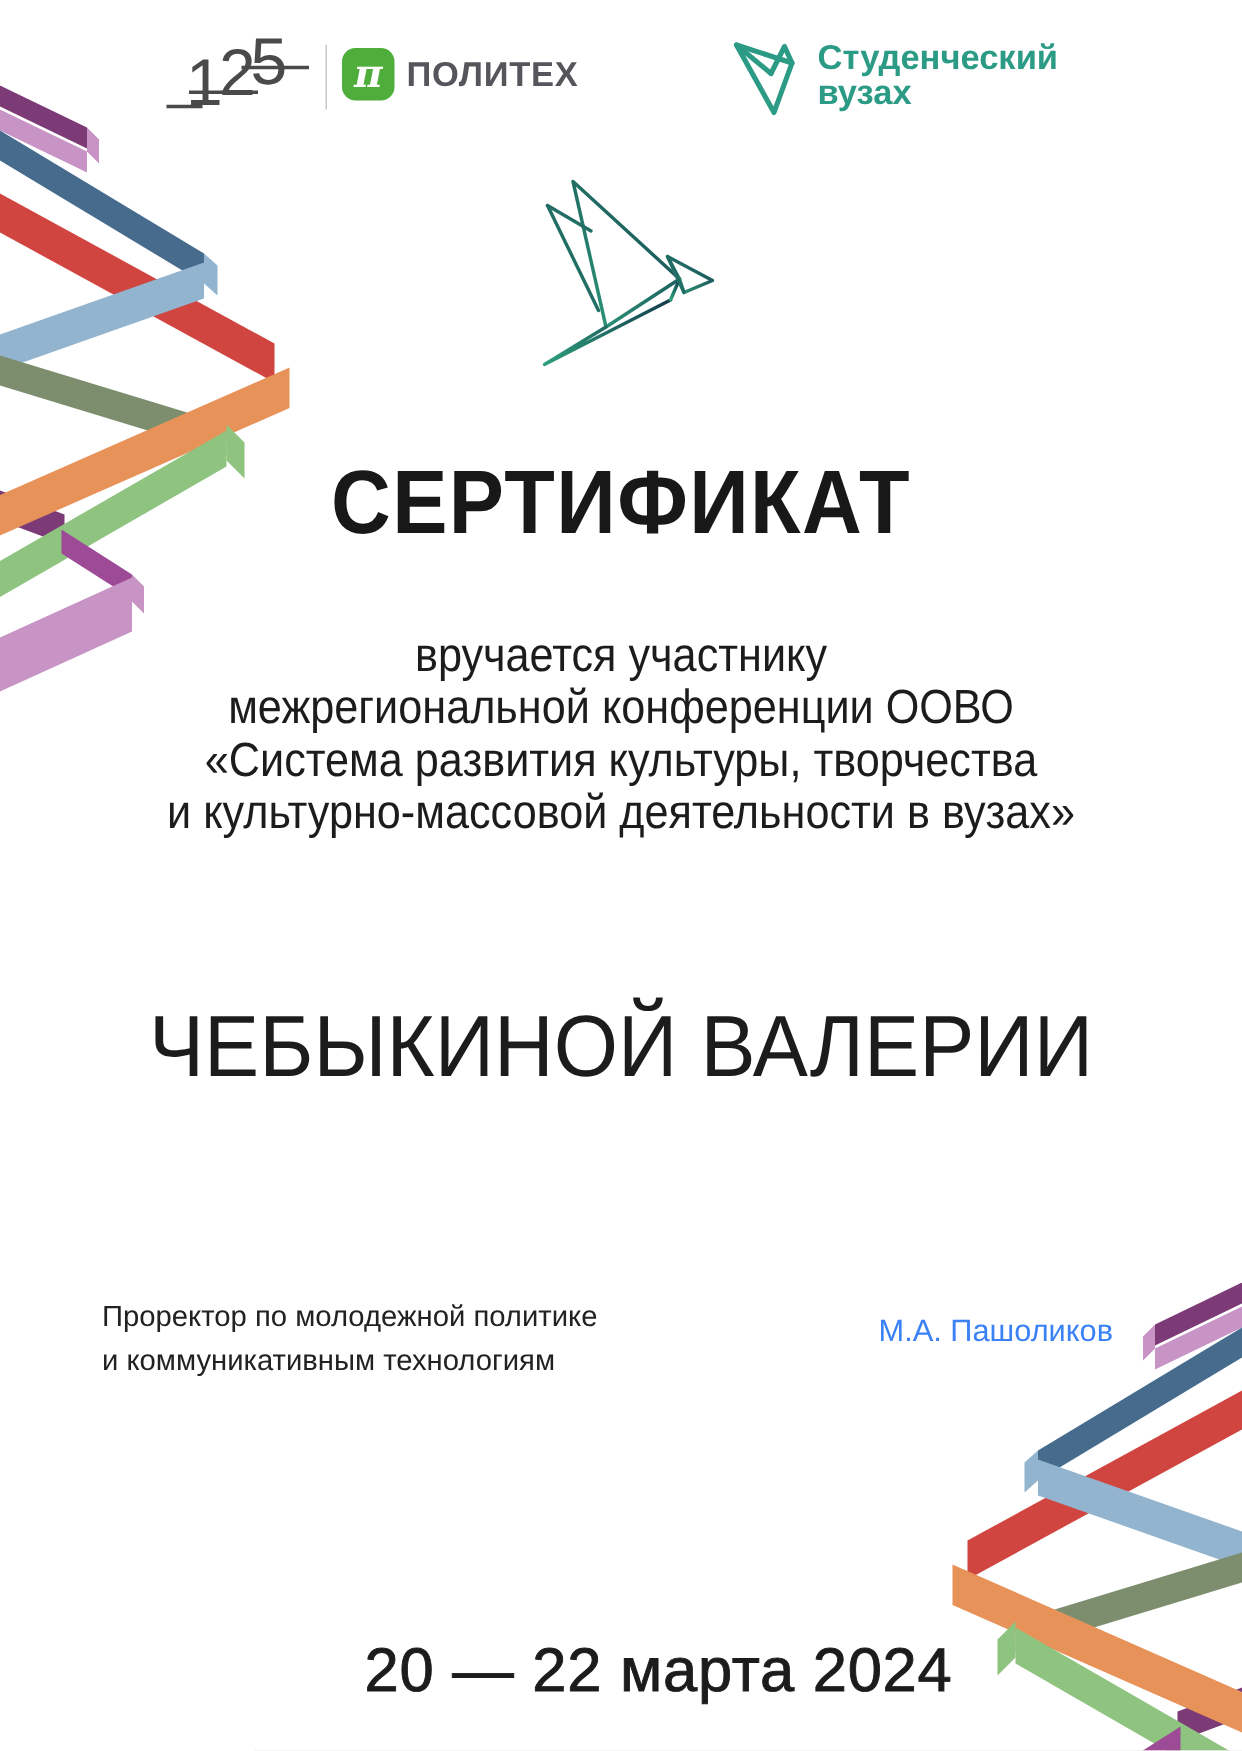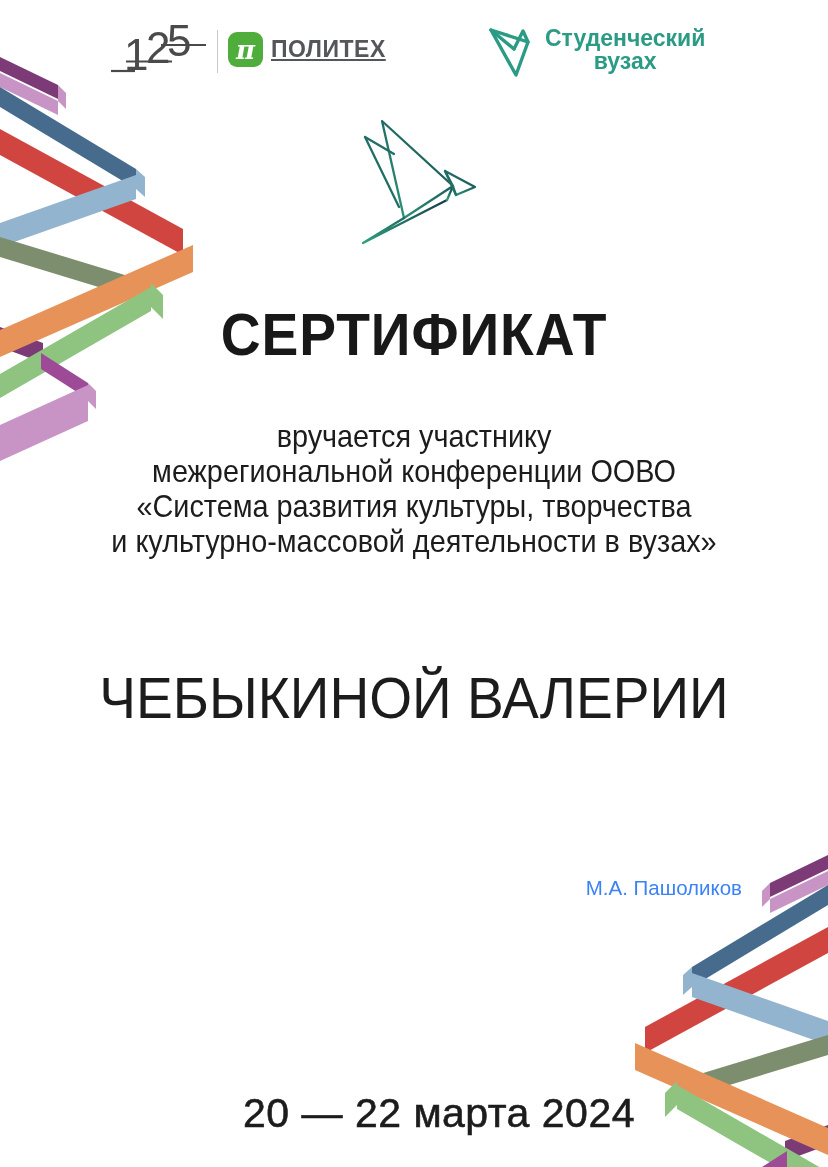--- a/index.html
+++ b/index.html
@@ -15,22 +15,22 @@
   .decor-br { right:0; top:855px; transform:scaleX(-1); }
   
   .logo125 { position:absolute; left:106px; top:18px; }
   .hdr-divider { position:absolute; left:217px; top:30px; width:1px; height:43px; background:#c8c8c8; }
   .politech { position:absolute; left:228px; top:32px; display:flex; align-items:center; }
   .politech-badge {
     width:35px; height:35px; border-radius:9px; background:#4fae3b;
     display:flex; align-items:center; justify-content:center;
     color:#fff; font-family:"DejaVu Serif", serif; font-style:italic; font-weight:bold; font-size:26px; line-height:1;
   }
-  .politech-label { margin-left:8px; font-size:23px; font-weight:bold; color:#55565b; letter-spacing:.5px;text-decoration:underline; }
-  .studclub { position:absolute; left:483px; top:20px; display:flex;text-align:center; }
+  .politech-label { margin-left:8px; font-size:23px; font-weight:bold; color:#55565b; letter-spacing:.5px; }
+  .studclub { position:absolute; left:483px; top:20px; display:flex; }
   .studclub-text { margin-left:12px; margin-top:7px; font-size:23px; font-weight:bold; color:#2b9b85; line-height:22.5px; }
   
   .bird { position:absolute; left:342px; top:110px; }
   .title {
     position:absolute; left:0; top:300px; width:100%; text-align:center;
     font-size:60px; font-weight:bold; color:#181818; letter-spacing:1px;
     transform:scaleX(.92);
   }
   .intro {
     position:absolute; left:0; top:419px; width:100%; text-align:center;
@@ -137,17 +137,21 @@
 
   <div class="intro">
     <div>вручается участнику</div>
     <div>межрегиональной конференции ООВО</div>
     <div>«Система развития культуры, творчества</div>
     <div>и культурно-массовой деятельности в вузах»</div>
   </div>
 
   <div class="recipient">ЧЕБЫКИНОЙ ВАЛЕРИИ</div>
 
+  <div class="sig-position">
+    <div>Проректор по молодежной политике</div>
+    <div>и коммуникативным технологиям</div>
+  </div>
   <div class="sig-name">М.А. Пашоликов</div>
 
   <div class="date">20 — 22 марта 2024</div>
 
 </div>
 
 </body></html>

